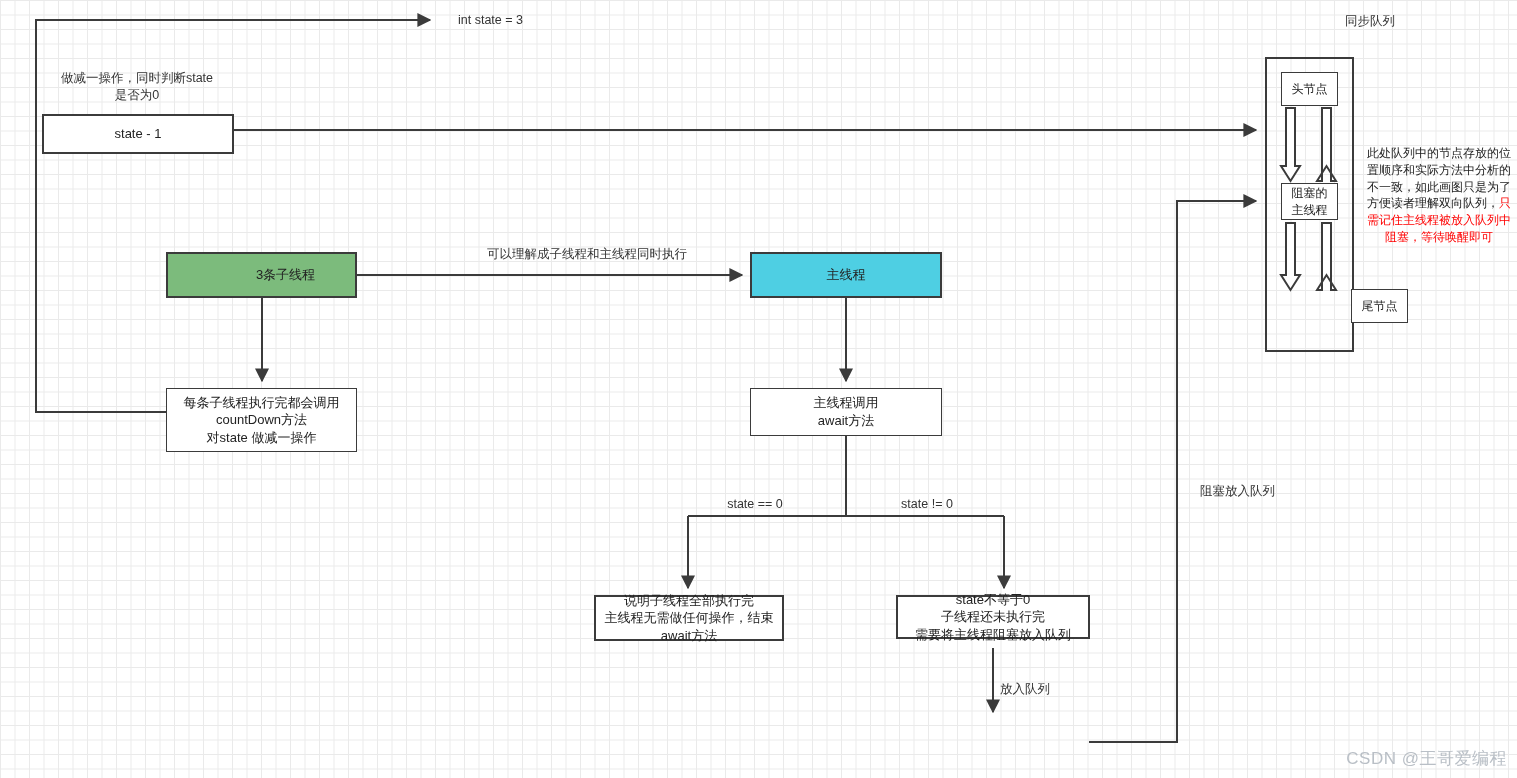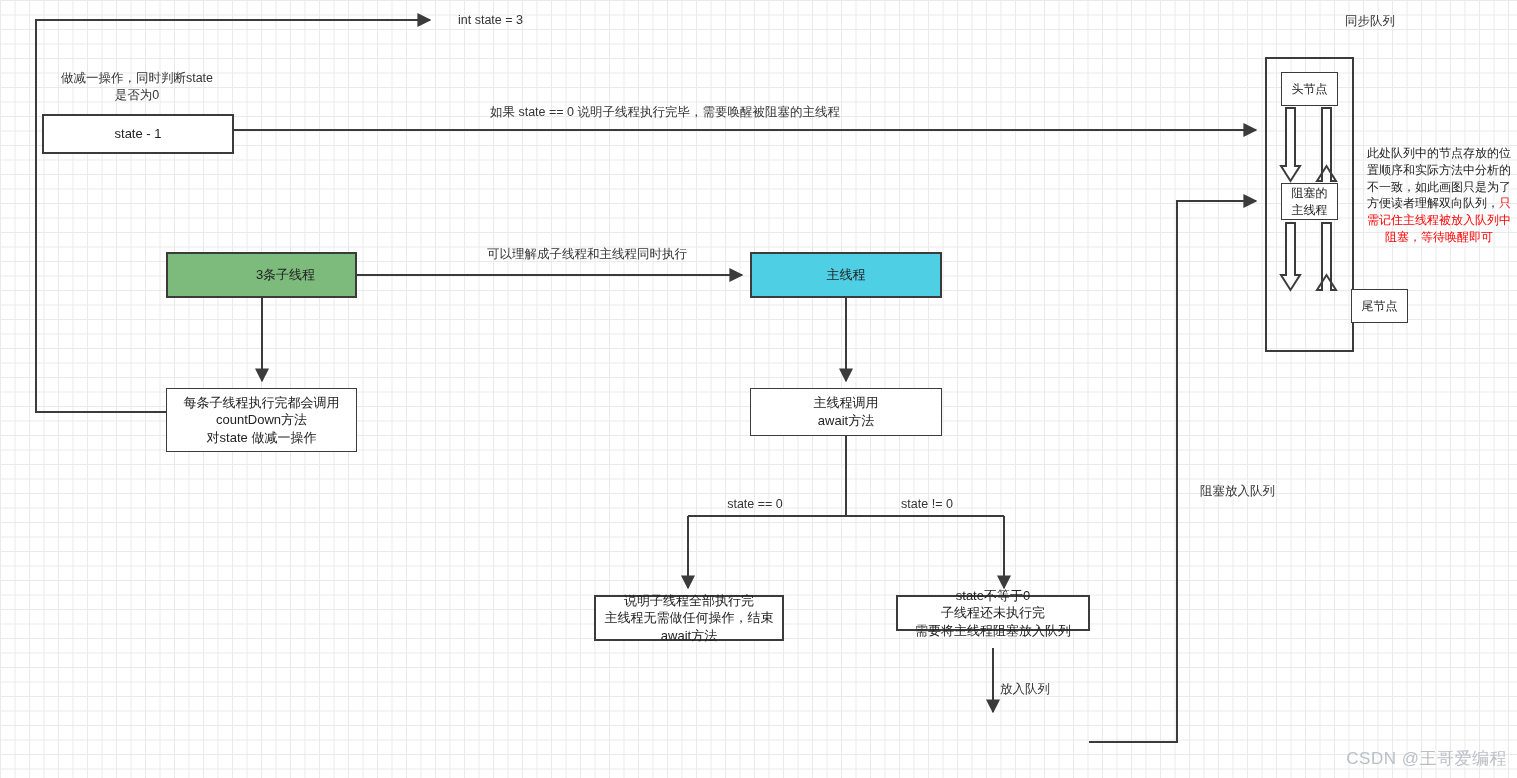--- a/index.html
+++ b/index.html
@@ -80,21 +80,20 @@
 
       <path d="M 1089 742 L 1177 742 L 1177 201 L 1256 201" marker-end="url(#arr)"></path>
     </g>
   </svg>
 
   <div class="lbl left" style="left:458px;top:12px;">int state = 3</div>
 
   <div class="lbl" style="left:42px;top:70px;width:190px;">做减一操作，同时判断state
 是否为0</div>
 
-  <div class="lbl" style="left:440px;top:104px;width:450px;">如果  state == 0  说明子线程执行完毕，需要唤醒被阻塞的主线程</div>
 
   <div class="lbl" style="left:440px;top:246px;width:294px;">可以理解成子线程和主线程同时执行</div>
 
   <div class="lbl" style="left:700px;top:496px;width:110px;">state == 0</div>
 
   <div class="lbl" style="left:872px;top:496px;width:110px;">state != 0</div>
 
   <div class="lbl left" style="left:1000px;top:681px;">放入队列</div>
 
   <div class="lbl left" style="left:1200px;top:483px;">阻塞放入队列</div>
@@ -111,21 +110,21 @@
 countDown方法
 对state 做减一操作</div>
 
   <div class="box thin" style="left:750px;top:388px;width:192px;height:48px;">主线程调用
 await方法</div>
 
   <div class="box" style="left:594px;top:595px;width:190px;height:46px;">说明子线程全部执行完
 主线程无需做任何操作，结束
 await方法</div>
 
-  <div class="box" style="left:896px;top:595px;width:194px;height:36px;">state不等于0
+  <div class="box" style="left:896px;top:595px;width:194px;height:44px;">state不等于0
 子线程还未执行完
 需要将主线程阻塞放入队列</div>
 
 
   <div class="lbl left" style="left:1345px;top:13px;">同步队列</div>
 
   <div class="qbox" style="left:1265px;top:57px;width:89px;height:295px;"></div>
 
   <div class="box thin" style="left:1281px;top:72px;width:57px;height:34px;font-size:12px;">头节点</div>
 

